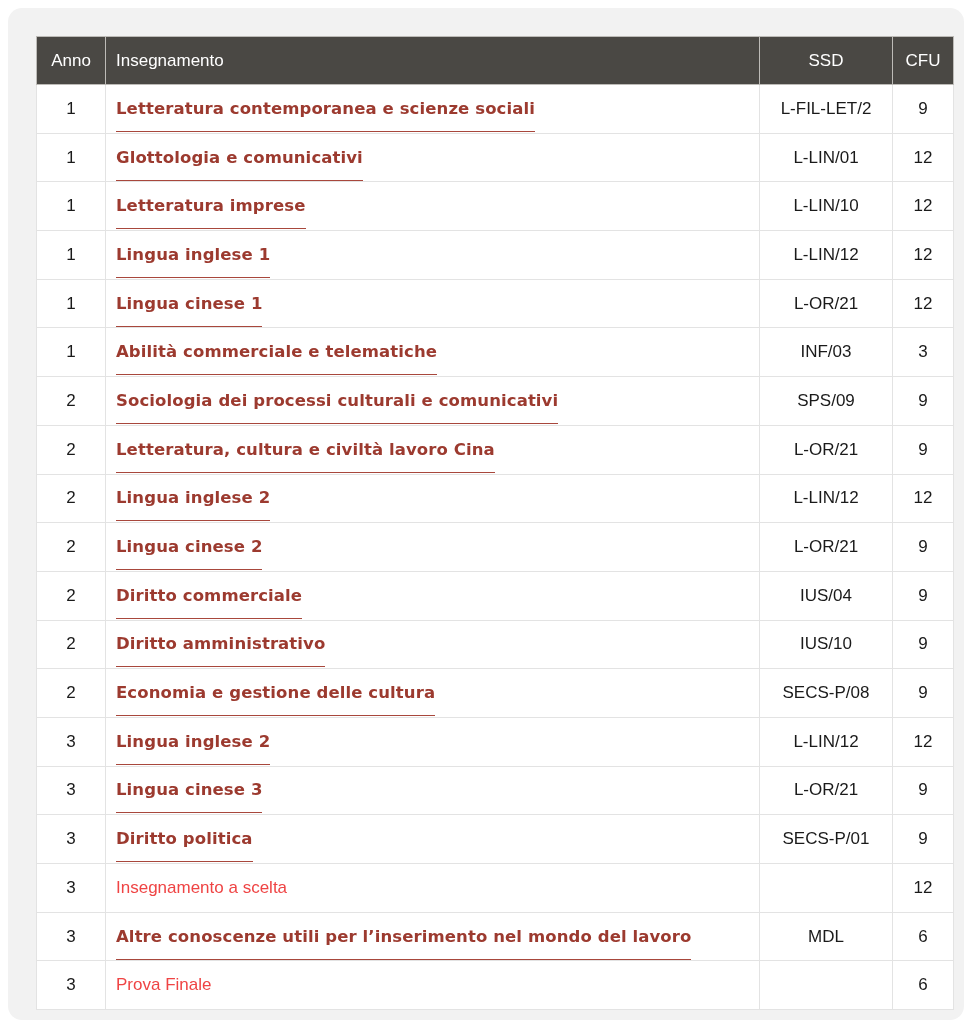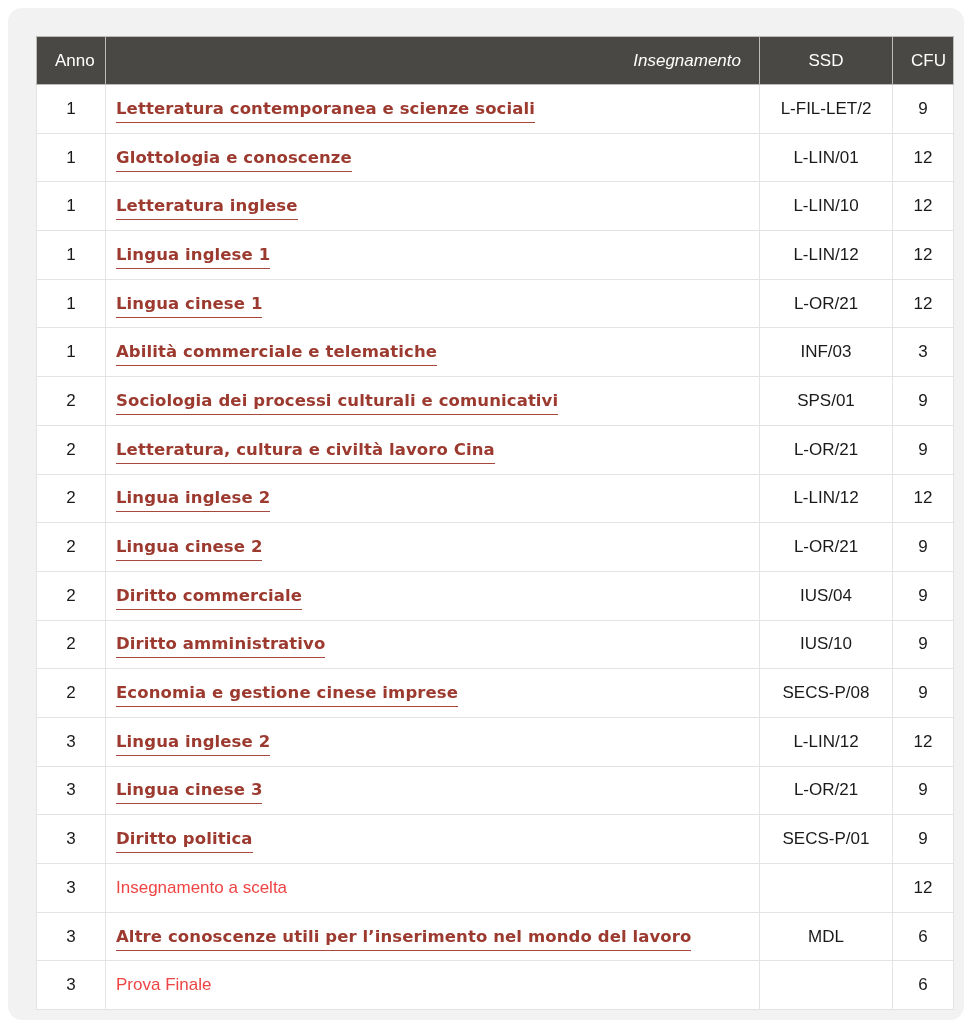--- a/index.html
+++ b/index.html
@@ -13,34 +13,34 @@
       border-collapse: collapse; table-layout: fixed;
       background: #ffffff;
       font-family: "Liberation Sans", sans-serif; font-size: 17px; color: #1a1a1a;
     }
     table.plan col.c-anno { width: 69px; }
     table.plan col.c-ins { width: 654px; }
     table.plan col.c-ssd { width: 133px; }
     table.plan col.c-cfu { width: 61px; }
     table.plan th {
       background: #4a4844; color: #ffffff; font-weight: normal; height: 47px;
-      border: 1px solid #bdbbb7; padding: 0 18px; font-size: 17px;
+      border: 1px solid #bdbbb7; padding: 0 10px; font-size: 17px;
     }
-    table.plan th.left { text-align: right; font-style: italic; }
+    table.plan th.left { text-align: left; }
     table.plan th.center { text-align: center; }
     table.plan td {
       height: 47.7px; border: 1px solid #e3e3e3; padding: 0 10px;
       vertical-align: middle;
     }
     td.anno, td.ssd, td.cfu { text-align: center; }
     td.ins { text-align: left; }
     a.course {
       color: #9c3a2f; font-weight: bold; text-decoration: none;
       font-family: "DejaVu Sans", sans-serif; font-size: 16.5px;
-      border-bottom: 1.5px solid #a8473c; padding-bottom: 4px;
+      border-bottom: 1.5px solid #a8473c; padding-bottom: 13px;
       letter-spacing: 0.1px;
     }
     span.plain { color: #ef4444; }
   </style>
 </head>
 <body>
 
 <div class="panel">
   <table class="plan">
     <colgroup>
@@ -59,27 +59,27 @@
     </thead>
     <tbody id="plan-body">
         <tr>
           <td class="anno">1</td>
           <td class="ins"><a class="course" href="#">Letteratura contemporanea e scienze sociali</a></td>
           <td class="ssd">L-FIL-LET/2</td>
           <td class="cfu">9</td>
         </tr>
         <tr>
           <td class="anno">1</td>
-          <td class="ins"><a class="course" href="#">Glottologia e conoscenze</a></td>
+          <td class="ins"><a class="course" href="#">Glottologia e comunicativi</a></td>
           <td class="ssd">L-LIN/01</td>
           <td class="cfu">12</td>
         </tr>
         <tr>
           <td class="anno">1</td>
-          <td class="ins"><a class="course" href="#">Letteratura inglese</a></td>
+          <td class="ins"><a class="course" href="#">Letteratura imprese</a></td>
           <td class="ssd">L-LIN/10</td>
           <td class="cfu">12</td>
         </tr>
         <tr>
           <td class="anno">1</td>
           <td class="ins"><a class="course" href="#">Lingua inglese 1</a></td>
           <td class="ssd">L-LIN/12</td>
           <td class="cfu">12</td>
         </tr>
         <tr>
@@ -90,21 +90,21 @@
         </tr>
         <tr>
           <td class="anno">1</td>
           <td class="ins"><a class="course" href="#">Abilità commerciale e telematiche</a></td>
           <td class="ssd">INF/03</td>
           <td class="cfu">3</td>
         </tr>
         <tr>
           <td class="anno">2</td>
           <td class="ins"><a class="course" href="#">Sociologia dei processi culturali e comunicativi</a></td>
-          <td class="ssd">SPS/01</td>
+          <td class="ssd">SPS/09</td>
           <td class="cfu">9</td>
         </tr>
         <tr>
           <td class="anno">2</td>
           <td class="ins"><a class="course" href="#">Letteratura, cultura e civiltà lavoro Cina</a></td>
           <td class="ssd">L-OR/21</td>
           <td class="cfu">9</td>
         </tr>
         <tr>
           <td class="anno">2</td>
@@ -125,21 +125,21 @@
           <td class="cfu">9</td>
         </tr>
         <tr>
           <td class="anno">2</td>
           <td class="ins"><a class="course" href="#">Diritto amministrativo</a></td>
           <td class="ssd">IUS/10</td>
           <td class="cfu">9</td>
         </tr>
         <tr>
           <td class="anno">2</td>
-          <td class="ins"><a class="course" href="#">Economia e gestione cinese imprese</a></td>
+          <td class="ins"><a class="course" href="#">Economia e gestione delle cultura</a></td>
           <td class="ssd">SECS-P/08</td>
           <td class="cfu">9</td>
         </tr>
         <tr>
           <td class="anno">3</td>
           <td class="ins"><a class="course" href="#">Lingua inglese 2</a></td>
           <td class="ssd">L-LIN/12</td>
           <td class="cfu">12</td>
         </tr>
         <tr>

